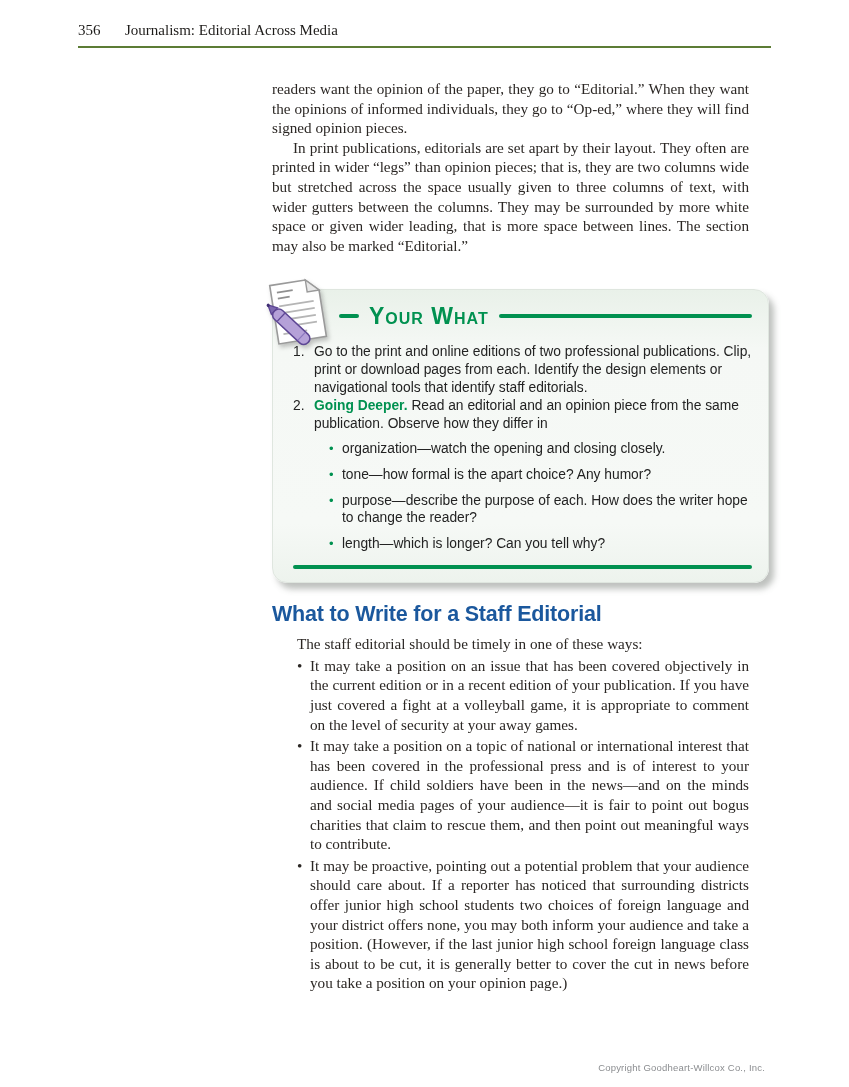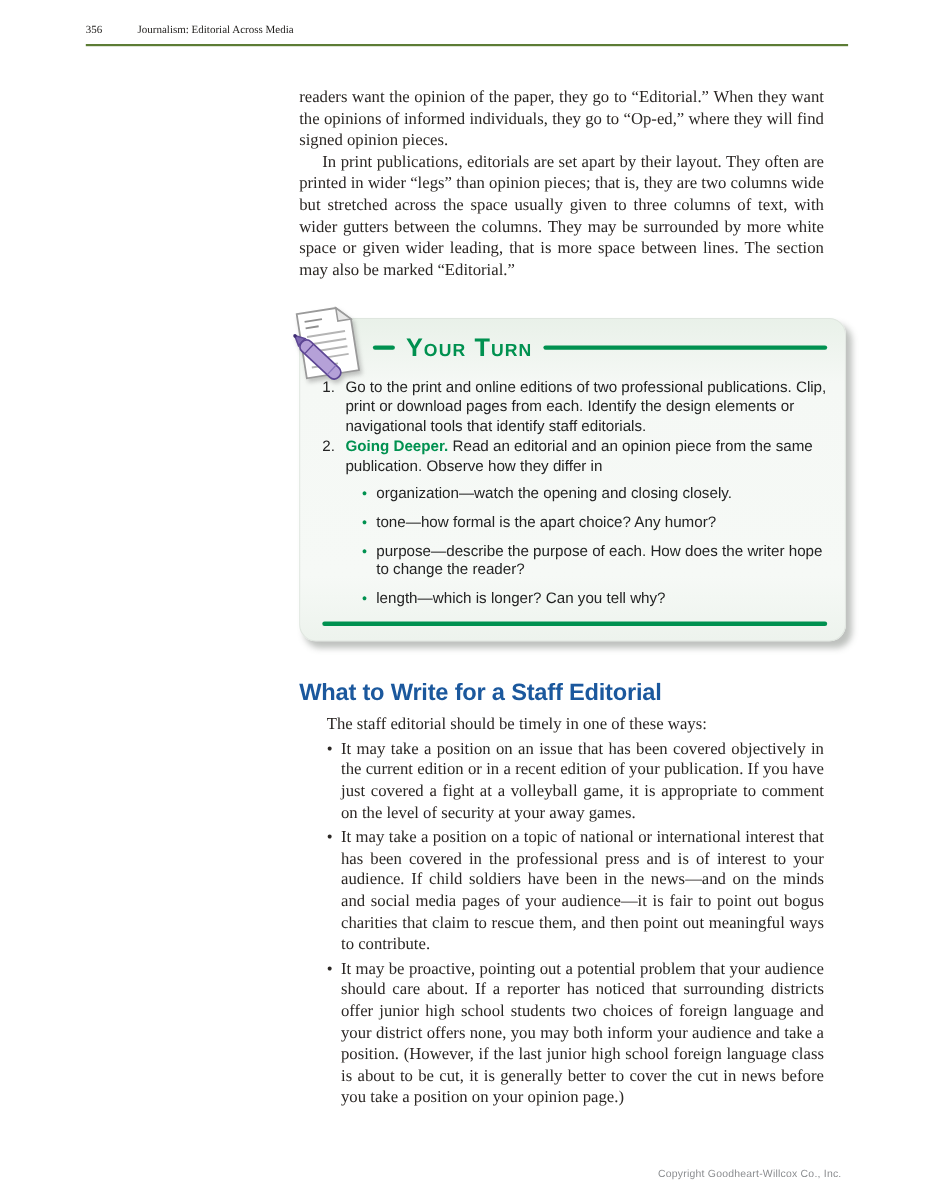--- a/index.html
+++ b/index.html
@@ -11,21 +11,21 @@
     color:#2b2724;
     overflow:hidden;
   }
 
   
   .runhead {
     position:absolute; left:78px; top:22px; width:693px;
     border-bottom:2px solid #5c7c35;
     padding-bottom:7px;
     display:flex; align-items:baseline;
-    font-size:10px; color:#1e1c1a;
+    font-size:15px; color:#1e1c1a;
   }
   .runhead .folio { width:47px; }
   
   .content {
     position:absolute; left:272px; top:79px; width:477px;
     font-size:15.2px; line-height:19.6px;
   }
   .para { text-align:justify; }
   .para.indent { text-indent:21px; }
 
@@ -57,21 +57,21 @@
   .yt-num { flex:none; width:21px; }
   .yt-text { flex:1; }
   .yt-lead { font-weight:bold; color:#009150; }
   .yt-bullet { display:flex; margin:8px 0 0 36px; }
   .yt-bdot { flex:none; width:13px; color:#009150; font-size:13px; }
   .yt-btext { flex:1; }
   .yt-bottomrule { height:4px; background:#009150; border-radius:2px; margin-top:13px; }
 
   
   .sec-heading {
-    margin-top:34px;
+    margin-top:19px;
     font-family:"Liberation Sans", sans-serif;
     font-weight:bold; font-size:21.5px; line-height:24px;
     color:#1b589d; letter-spacing:-0.2px;
   }
   .sec-intro { margin:8px 0 0 25px; }
   .sec-bullets { margin-top:1px; }
   .sec-bullet { display:flex; margin:2px 0 0 25px; }
   .sec-bdot { flex:none; width:13px; }
   .sec-btext { flex:1; text-align:justify; }
 
@@ -114,21 +114,21 @@
         <path d="M6 47 L15 42.5 L15 51.5 Z" fill="#7d68b0" stroke="#5d4694" stroke-width="1.3"></path>
         <circle cx="6.5" cy="47" r="1.6" fill="#3f2d72"></circle>
         <rect x="15" y="41" width="46" height="12" rx="5.5" fill="#b5a1d8" stroke="#5d4694" stroke-width="1.5"></rect>
         <line x1="24" y1="41.5" x2="24" y2="52.5" stroke="#5d4694" stroke-width="1.2"></line>
         <line x1="52" y1="41.5" x2="52" y2="52.5" stroke="#8a76bd" stroke-width="1.2"></line>
       </g>
     </svg>
 
     <div class="yt-titlerow">
       <div class="yt-dash"></div>
-      <div class="yt-title">Your Turn</div>
+      <div class="yt-title">Your What</div>
       <div class="yt-rule"></div>
     </div>
 
     <div class="yt-list">
       <div class="yt-item">
         <span class="yt-num">1.</span>
         <span class="yt-text">Go to the print and online editions of two professional publications. Clip, print or download pages from each. Identify the design elements or navigational tools that identify staff editorials.</span>
       </div>
       <div class="yt-item">
         <span class="yt-num">2.</span>

